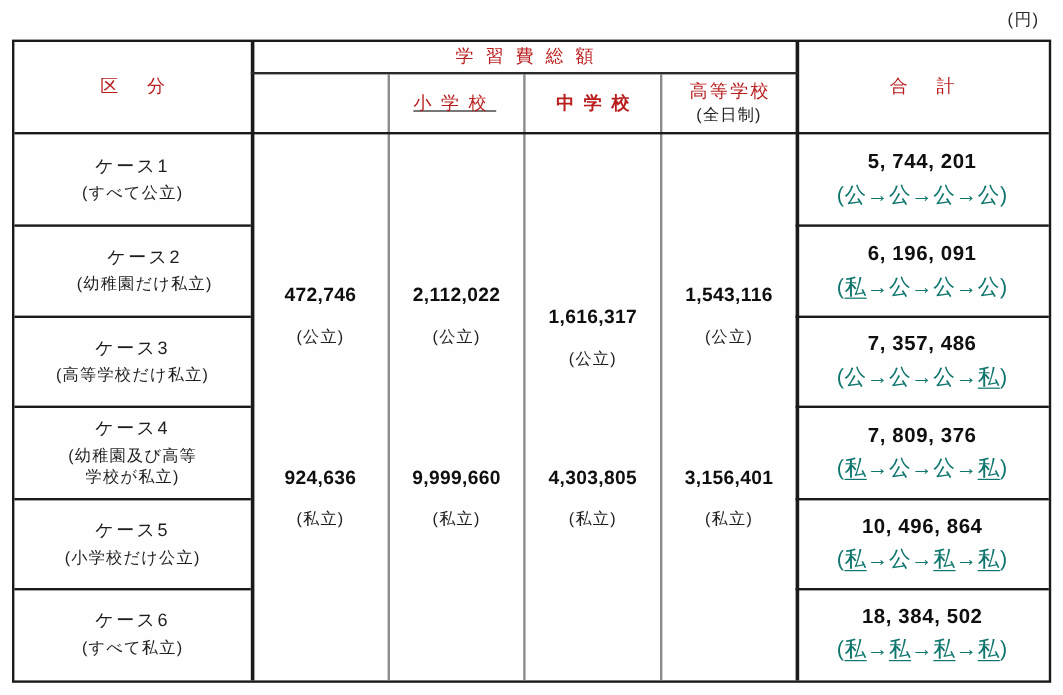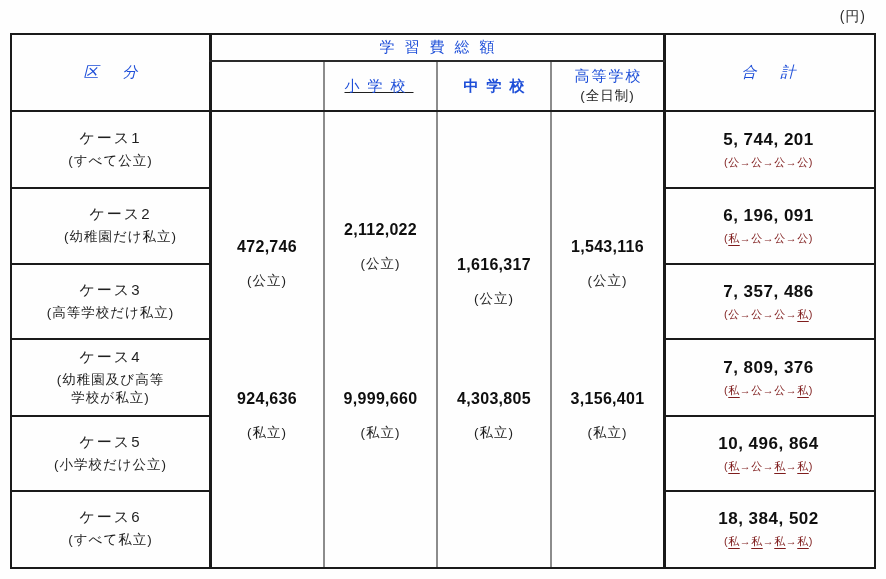--- a/index.html
+++ b/index.html
@@ -15,37 +15,37 @@
 
   
   .vline { position:absolute; top:0; bottom:0; }
   .vthick { width:2.5px; background:#1a1a1a; }
   .vthin  { width:1.8px; background:#8c8c8c; top:27px; }
   .hline  { position:absolute; background:#1a1a1a; height:2.3px; }
 
   
   .cell { position:absolute; display:flex; flex-direction:column; align-items:center; justify-content:center; text-align:center; }
 
-  .hdr { font-size:15px; color:#1d4ed8; }
-  .ls24 { letter-spacing:24px; padding-left:24px;font-style:italic; }
+  .hdr { font-size:15px; color:#b91c1c; }
+  .ls24 { letter-spacing:24px; padding-left:24px; }
   .ls10 { letter-spacing:10px; padding-left:10px; }
   .ls8  { letter-spacing:8px;  padding-left:8px; }
   .ls2  { letter-spacing:2px;  padding-left:2px; }
   .hdr-sub { font-size:13.5px; letter-spacing:1px; margin-top:1px; }
 
   .case-name { font-size:15px; letter-spacing:2px; }
   .case-desc { font-size:13.5px; letter-spacing:1px; margin-top:4px; white-space:pre-line; line-height:1.35; }
 
   .span-cell { position:absolute; top:78px; bottom:0; }
   .val-block { position:absolute; left:0; right:0; transform:translateY(-50%); text-align:center; }
   .num { font-size:16px; font-weight:600; color:#0f0f0f; letter-spacing:0.3px; }
   .note { font-size:13.5px; letter-spacing:1px; margin-top:16px;text-align:center; }
 
   .total-num { font-size:17px; font-weight:600; color:#0f0f0f; letter-spacing:0.5px; }
-  .route { font-size:11px; letter-spacing:0.5px; margin-top:5px; color:#7f1d1d; }
+  .route { font-size:18px; letter-spacing:0.5px; margin-top:5px; color:#0f766e; }
   .route .u { text-decoration:underline; text-underline-offset:2.5px; }
 </style>
 </head>
 <body>
 
 <div class="canvas">
 
   <div class="unit-label">(円)</div>
 
   <div class="tbl">
@@ -124,21 +124,21 @@
       <div class="val-block" style="top:151px;">
         <div class="num">472,746</div>
         <div class="note">(公立)</div>
       </div>
       <div class="val-block" style="top:303px;">
         <div class="num">924,636</div>
         <div class="note">(私立)</div>
       </div>
     </div>
     <div class="span-cell" style="left:313px; width:111px;">
-      <div class="val-block" style="top:134px;">
+      <div class="val-block" style="top:151px;">
         <div class="num">2,112,022</div>
         <div class="note">(公立)</div>
       </div>
       <div class="val-block" style="top:303px;">
         <div class="num">9,999,660</div>
         <div class="note">(私立)</div>
       </div>
     </div>
     <div class="span-cell" style="left:426px; width:112px;">
       <div class="val-block" style="top:169px;">

